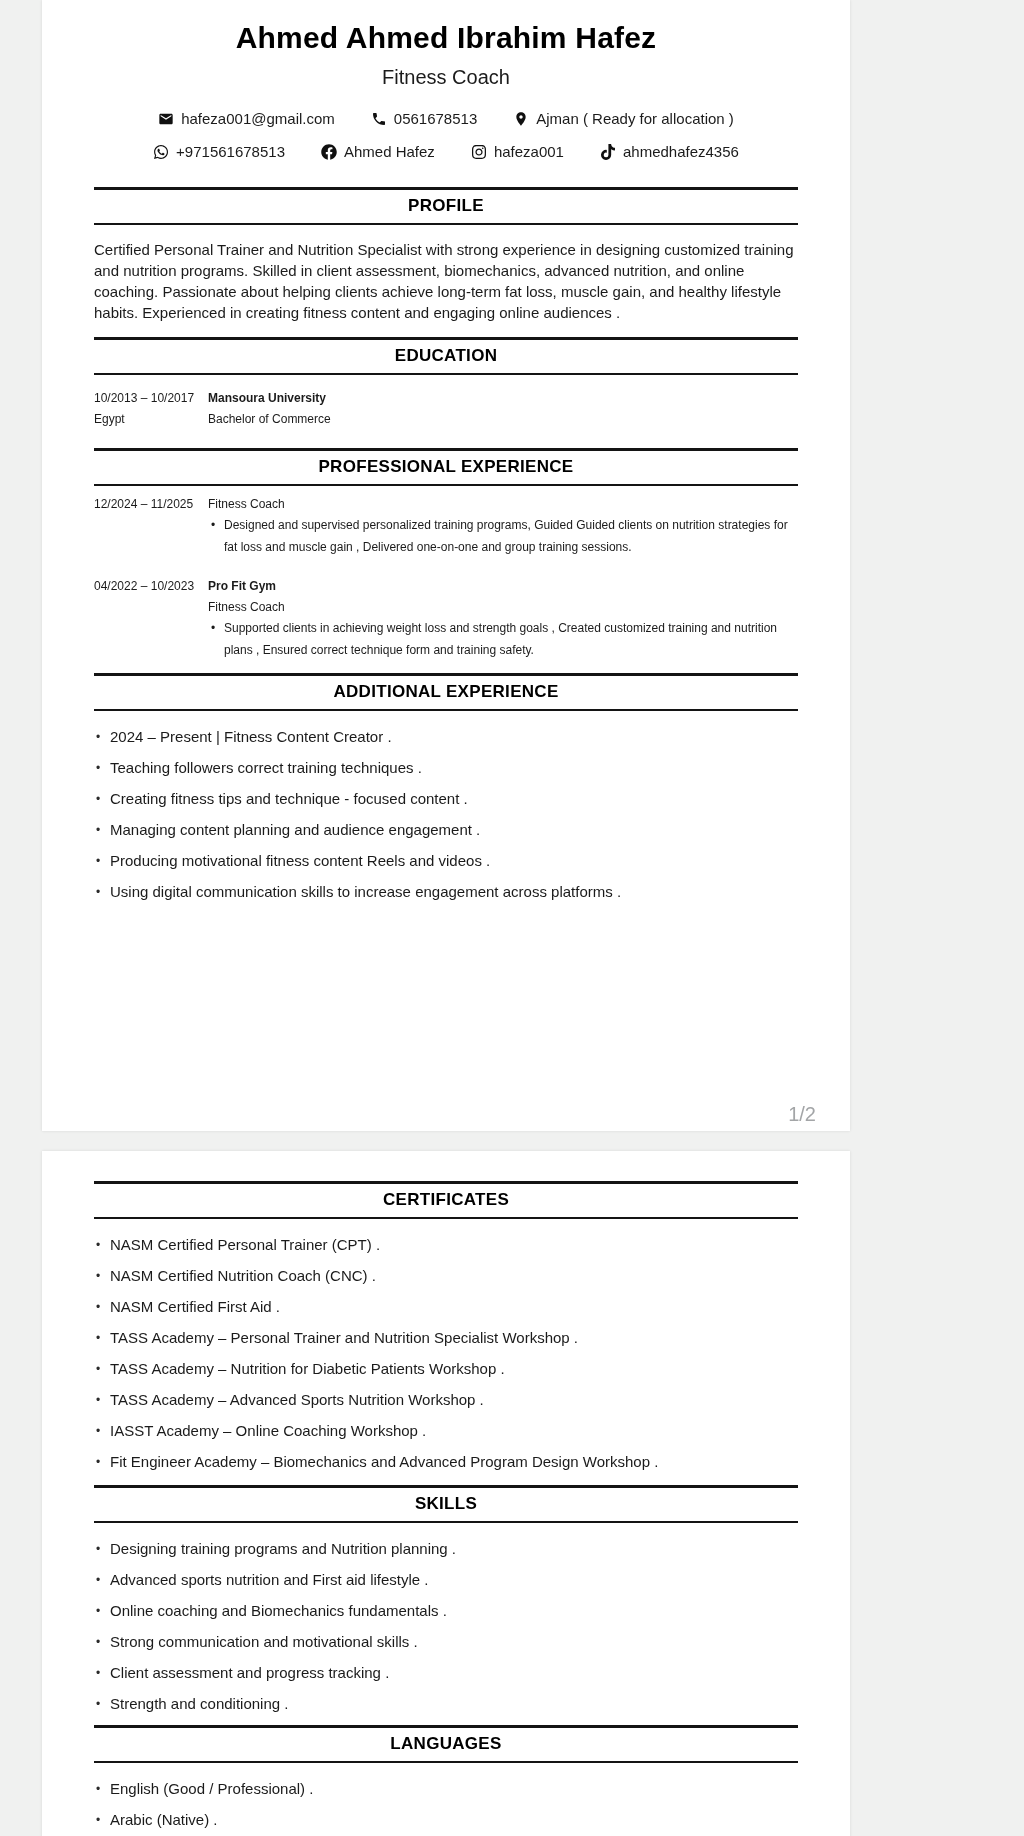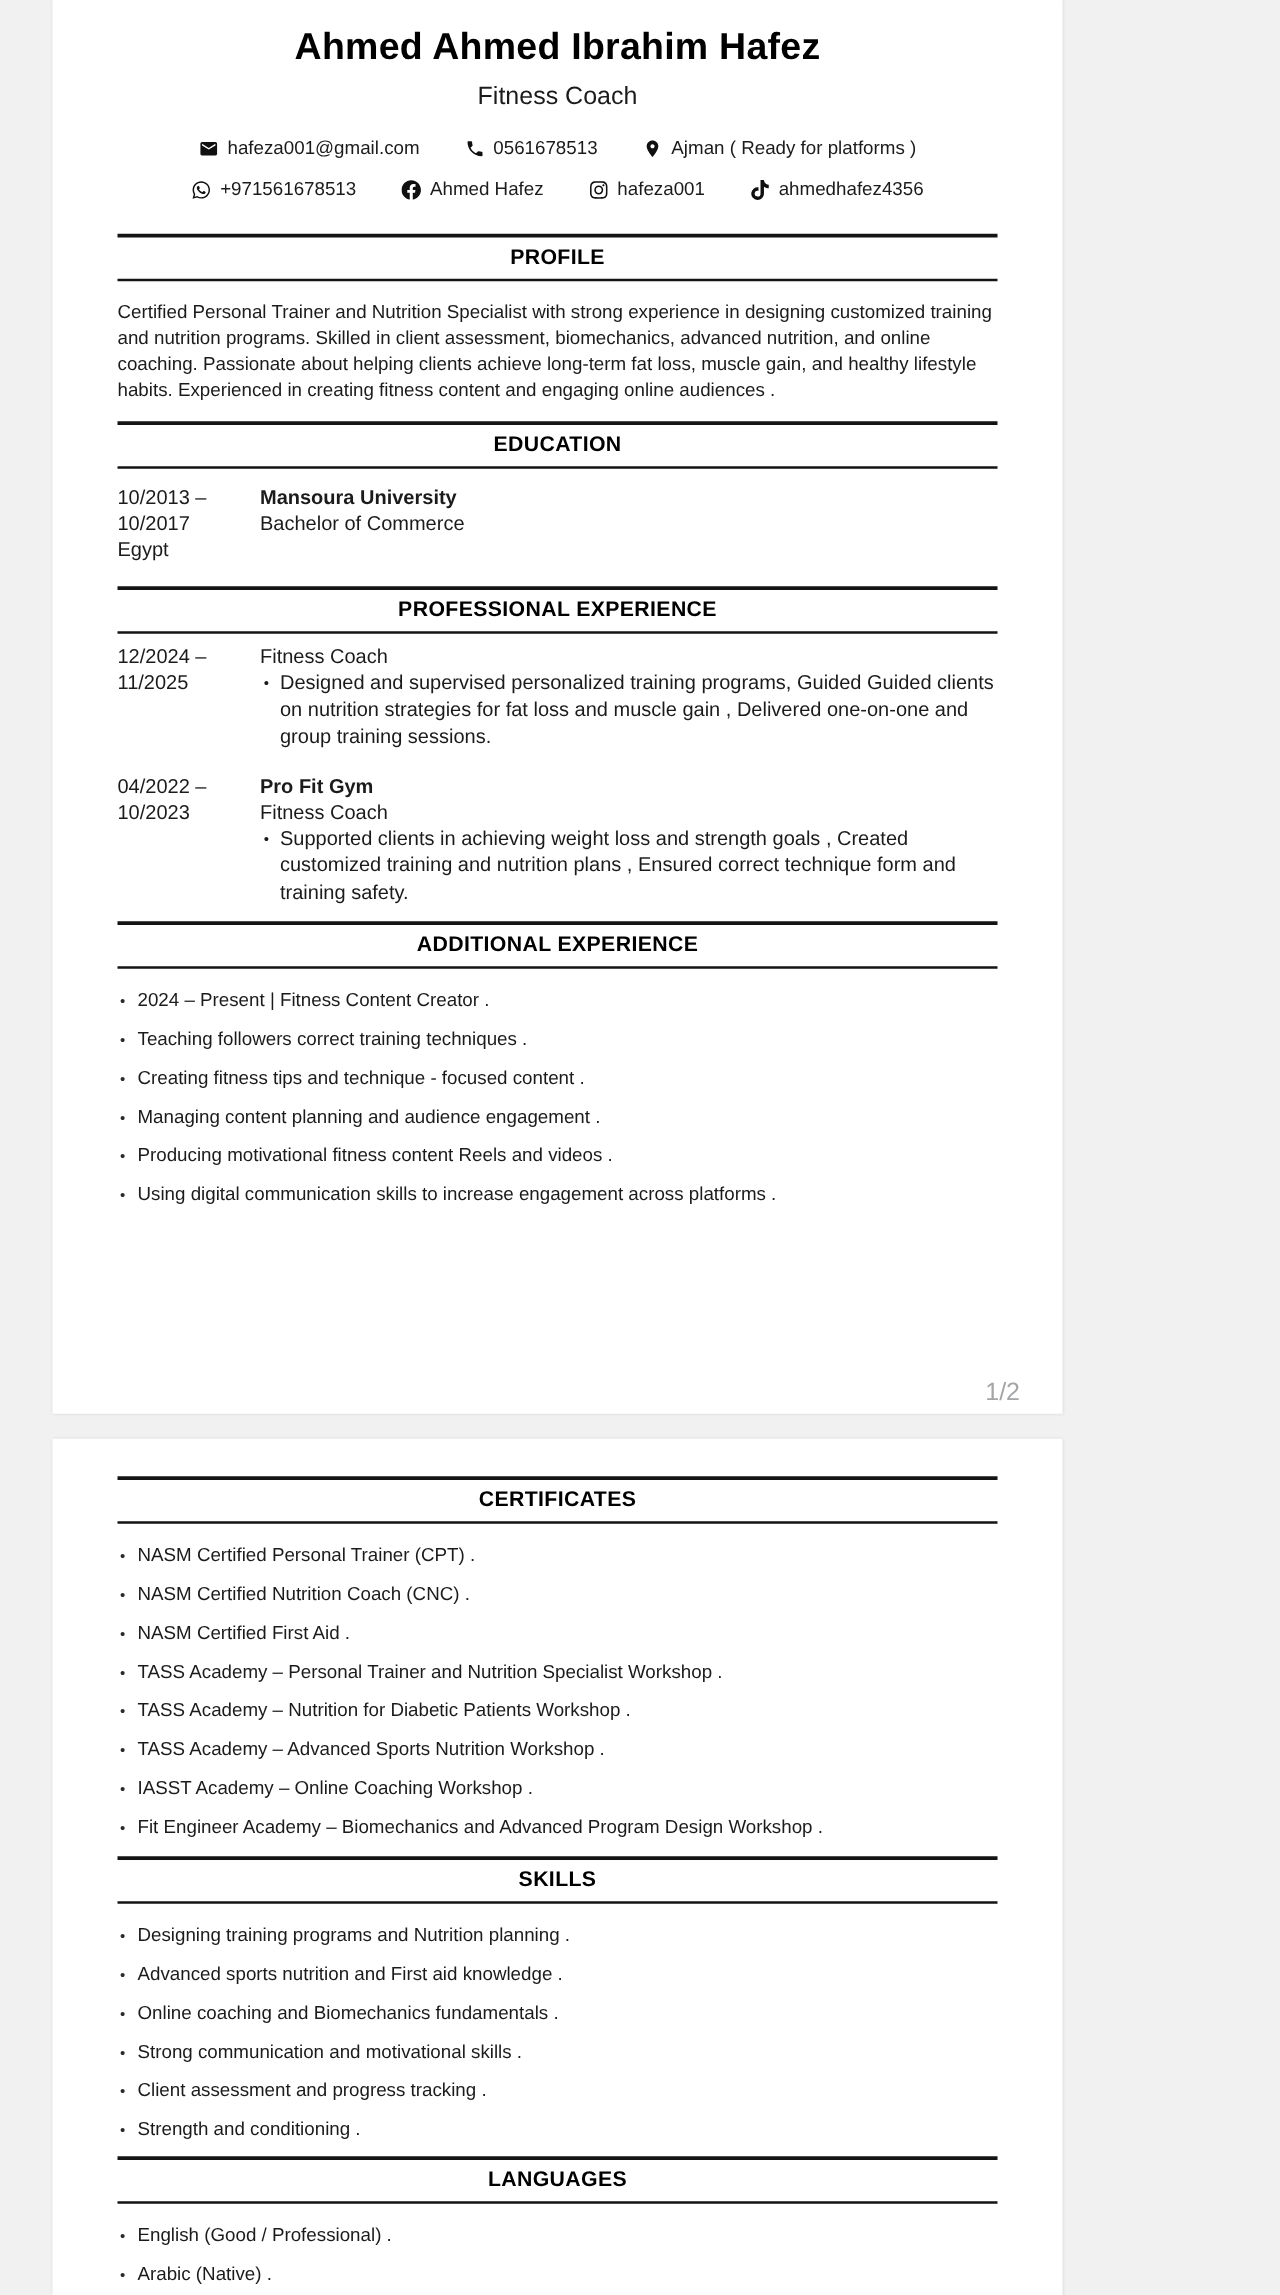--- a/index.html
+++ b/index.html
@@ -35,21 +35,21 @@
   .sec{
     border-top:3px solid var(--rule); border-bottom:2px solid var(--rule);
     text-align:center; font-weight:700; font-size:17px; line-height:18px;
     color:var(--heading); padding:7px 0 8px; letter-spacing:0.3px;
   }
   .mt-profile{margin-top:26px;} .mt-edu{margin-top:14px;} .mt-pexp{margin-top:18px;}
   .mt-addexp{margin-top:12px;} .mt-skills{margin-top:14px;} .mt-lang{margin-top:12px;}
 
   .para{margin-top:14px; font-size:15px; line-height:21px; max-width:704px;}
 
-  .grid-row{display:grid; grid-template-columns:114px 1fr; font-size:16px; line-height:21px;}
+  .grid-row{display:grid; grid-template-columns:114px 1fr; font-size:12px; line-height:21px;}
   .grid-row.edu{margin-top:13px;}
   .grid-row.entry1{margin-top:8px;}
   .grid-row.entry2{margin-top:18px;}
   .org{font-weight:700;}
   .exp-bullets{list-style:none; margin-top:0;}
   .exp-bullets li{position:relative; padding-left:16px; line-height:21.5px;}
   .exp-bullets li::before{content:"•"; position:absolute; left:3px; top:0; font-size:12px;}
 
   .blist{list-style:none; margin-top:16px; font-size:15px;}
   .blist li{position:relative; padding-left:16px; line-height:19px; margin-bottom:12px;}
@@ -85,21 +85,21 @@
             </svg>
         </span>
         <span>0561678513</span>
       </span>
       <span class="citem">
         <span class="cicon">
           <svg viewBox="0 0 24 24" fill="currentColor">
               <path d="M12 2C8.13 2 5 5.13 5 9c0 5.25 7 13 7 13s7-7.75 7-13c0-3.87-3.13-7-7-7zm0 9.5c-1.38 0-2.5-1.12-2.5-2.5s1.12-2.5 2.5-2.5 2.5 1.12 2.5 2.5-1.12 2.5-2.5 2.5z"></path>
             </svg>
         </span>
-        <span>Ajman ( Ready for platforms )</span>
+        <span>Ajman ( Ready for allocation )</span>
       </span>
     </div>
 
     <div class="contact-row">
       <span class="citem">
         <span class="cicon">
           <svg viewBox="0 0 448 512" fill="currentColor">
               <path d="M380.9 97.1C339 55.1 283.2 32 223.9 32c-122.4 0-222 99.6-222 222 0 39.1 10.2 77.3 29.6 111L0 480l117.7-30.9c32.4 17.7 68.9 27 106.1 27h.1c122.3 0 224.1-99.6 224.1-222 0-59.3-25.2-115-67.1-157zm-157 341.6c-33.2 0-65.7-8.9-94-25.7l-6.7-4-69.8 18.3L72 359.2l-4.4-7c-18.5-29.4-28.2-63.3-28.2-98.2 0-101.7 82.8-184.5 184.6-184.5 49.3 0 95.6 19.2 130.4 54.1 34.8 34.9 56.2 81.2 56.1 130.5 0 101.8-84.9 184.6-186.6 184.6zm101.2-138.2c-5.5-2.8-32.8-16.2-37.9-18-5.1-1.9-8.8-2.8-12.5 2.8-3.7 5.6-14.3 18-17.6 21.8-3.2 3.7-6.5 4.2-12 1.4-32.6-16.3-54-29.1-75.5-66-5.7-9.8 5.7-9.1 16.3-30.3 1.8-3.7.9-6.9-.5-9.7-1.4-2.8-12.5-30.1-17.1-41.2-4.5-10.8-9.1-9.3-12.5-9.5-3.2-.2-6.9-.2-10.6-.2-3.7 0-9.7 1.4-14.8 6.9-5.1 5.6-19.4 19-19.4 46.3 0 27.3 19.9 53.7 22.6 57.4 2.8 3.7 39.1 59.7 94.8 83.8 35.2 15.2 49 16.5 66.6 13.9 10.7-1.6 32.8-13.4 37.4-26.4 4.6-13 4.6-24.1 3.2-26.4-1.3-2.5-5-3.9-10.5-6.6z"></path>
             </svg>
         </span>
@@ -209,21 +209,21 @@
         <li>IASST Academy – Online Coaching Workshop .</li>
         <li>Fit Engineer Academy – Biomechanics and Advanced Program Design Workshop .</li>
       </ul>
 
     <div class="sec mt-skills">
       <span>SKILLS</span>
     </div>
     <ul class="blist">
 
     <li>Designing training programs and Nutrition planning .</li>
-        <li>Advanced sports nutrition and First aid knowledge .</li>
+        <li>Advanced sports nutrition and First aid lifestyle .</li>
         <li>Online coaching and Biomechanics fundamentals .</li>
         <li>Strong communication and motivational skills .</li>
         <li>Client assessment and progress tracking .</li>
         <li>Strength and conditioning .</li>
       </ul>
 
     <div class="sec mt-lang">
       <span>LANGUAGES</span>
     </div>
     <ul class="blist">

